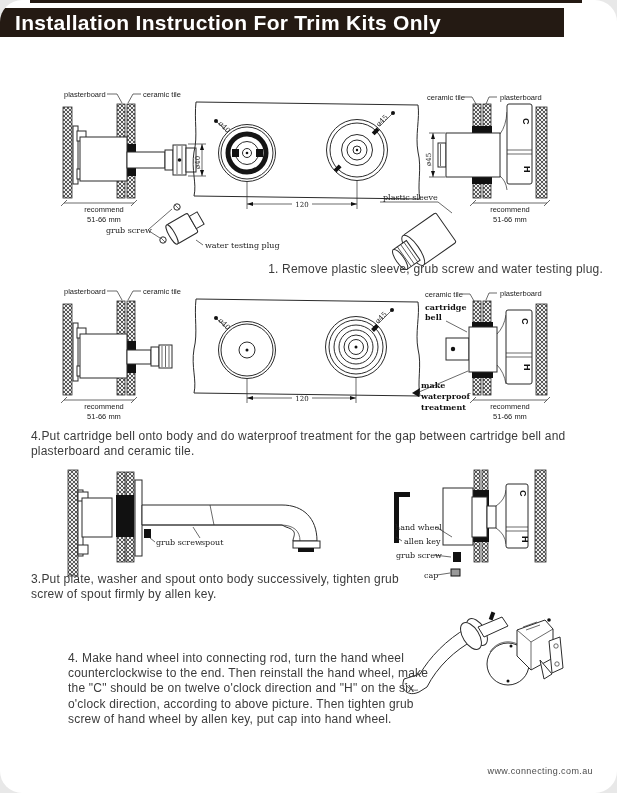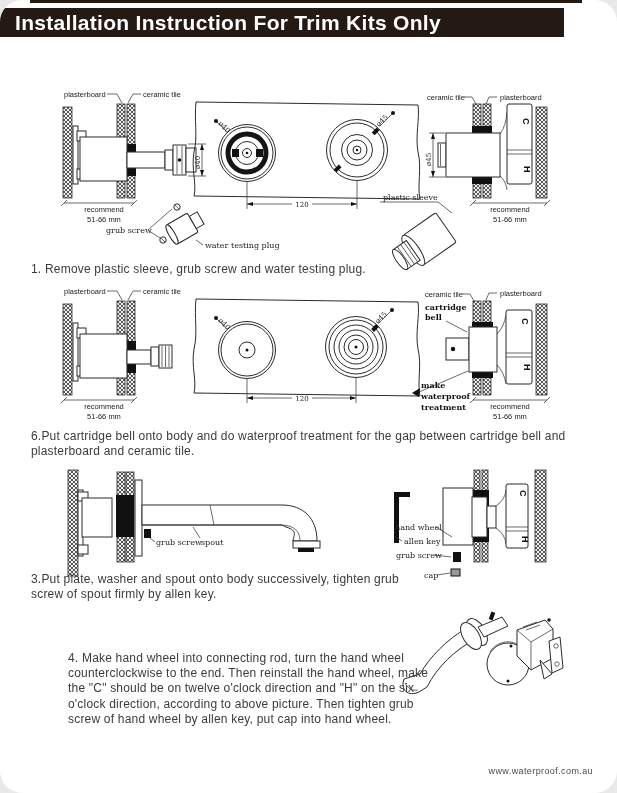--- a/index.html
+++ b/index.html
@@ -4,21 +4,21 @@
 <style>
   html,body{margin:0;padding:0;background:#e8e8e8;}
   .page{position:relative;width:617px;height:793px;background:#ffffff;margin:0 auto;
         font-family:"Liberation Sans",sans-serif;overflow:hidden;border-radius:22px;}
   .header-strip{position:absolute;left:30px;top:0;width:552px;height:3px;background:#241a13;}
   .header-bar{position:absolute;left:0;top:8px;width:564px;height:29px;background:#241a13;
               color:#ffffff;display:flex;align-items:center;padding-left:15px;box-sizing:border-box;}
   .header-title{font-size:21px;font-weight:bold;letter-spacing:0.3px;white-space:nowrap;}
   svg.diagrams{position:absolute;left:0;top:0;width:617px;height:793px;}
   .step{position:absolute;color:#3b3b3b;font-size:12px;line-height:1.27;letter-spacing:0.2px;}
-  #step1{left:31px;top:262px;width:572px;}
+  #step1{left:31px;top:262px;width:572px;text-align:right;}
   #step2{left:31px;top:429px;width:574px;}
   #step3{left:31px;top:572px;width:368px;}
   #step4{left:31px;top:651px;width:362px;margin-left:37px;}
   .footer{position:absolute;right:24px;top:766px;font-size:9px;color:#4c4c4c;letter-spacing:0.4px;}
   
   .ln{stroke:#2b2b2b;stroke-width:1;fill:none;}
   .tn{stroke:#2b2b2b;stroke-width:0.7;fill:none;}
   .fw{fill:#ffffff;stroke:#2b2b2b;stroke-width:1;}
   .hatch{fill:url(#hx);stroke:#2b2b2b;stroke-width:0.8;}
   .blk{fill:#111111;stroke:none;}
@@ -357,18 +357,18 @@
       <line class="tn" x1="526" y1="630" x2="540" y2="625"></line>
       <path class="fw" d="M549,641 L560,637 L563,668 L552,673 Z"></path>
       <circle class="tn" cx="556" cy="646" r="2.2"></circle>
       <circle class="tn" cx="557" cy="664" r="2.2"></circle>
       <path class="fw" d="M540,660 L552,674 L544,679 Z"></path>
       <circle class="blk" cx="549" cy="620" r="1.8"></circle>
     </g>
   </svg>
 
   <div class="step" id="step1">1. Remove plastic sleeve, grub screw and water testing plug.</div>
-  <div class="step" id="step2">6.Put cartridge bell onto body and do waterproof treatment for the gap between cartridge bell and plasterboard and ceramic tile.</div>
+  <div class="step" id="step2">4.Put cartridge bell onto body and do waterproof treatment for the gap between cartridge bell and plasterboard and ceramic tile.</div>
   <div class="step" id="step3">3.Put plate, washer and spout onto body successively, tighten grub screw of spout firmly by allen key.</div>
   <div class="step" id="step4">4. Make hand wheel into connecting rod, turn the hand wheel counterclockwise to the end. Then reinstall the hand wheel, make the "C" should be on twelve o'clock direction and "H" on the six o'clock direction, according to above picture. Then tighten grub screw of hand wheel by allen key, put cap into hand wheel.</div>
 
-  <div class="footer">www.waterproof.com.au</div>
+  <div class="footer">www.connecting.com.au</div>
 </div>
 
 </body></html>

